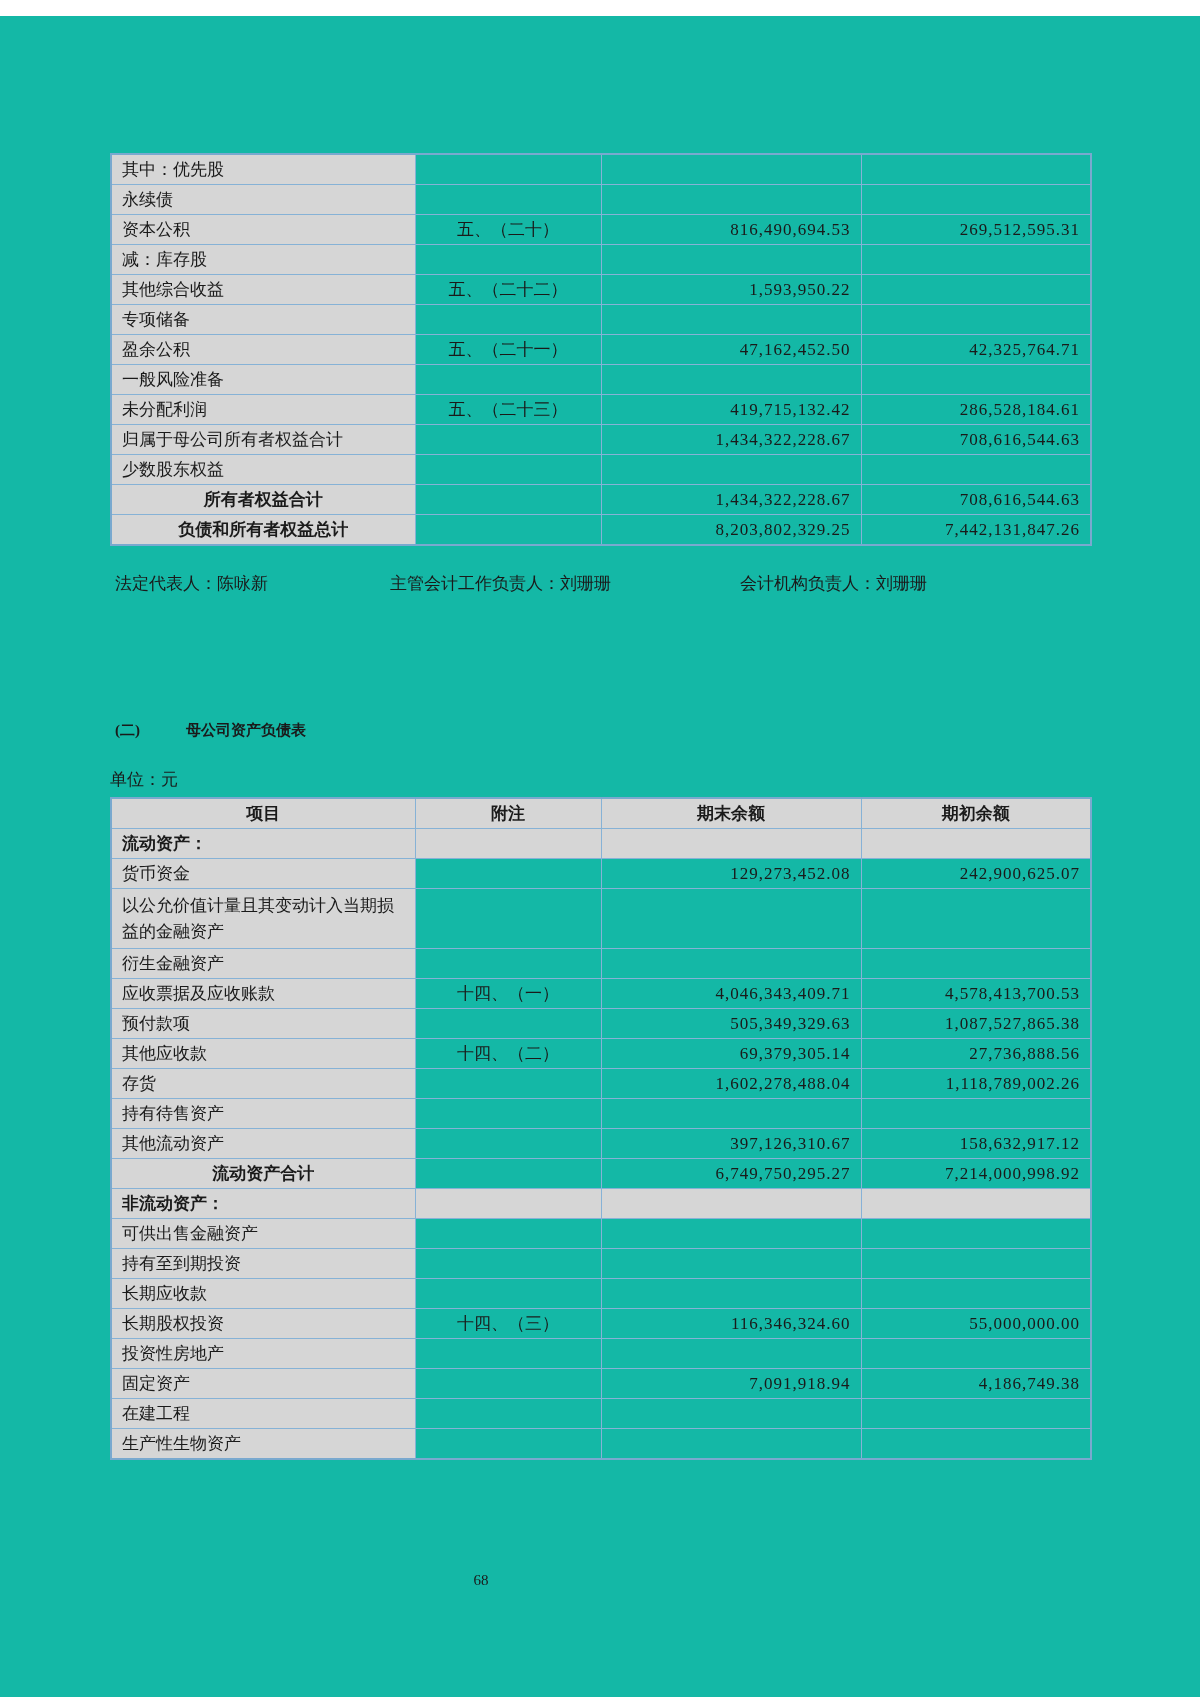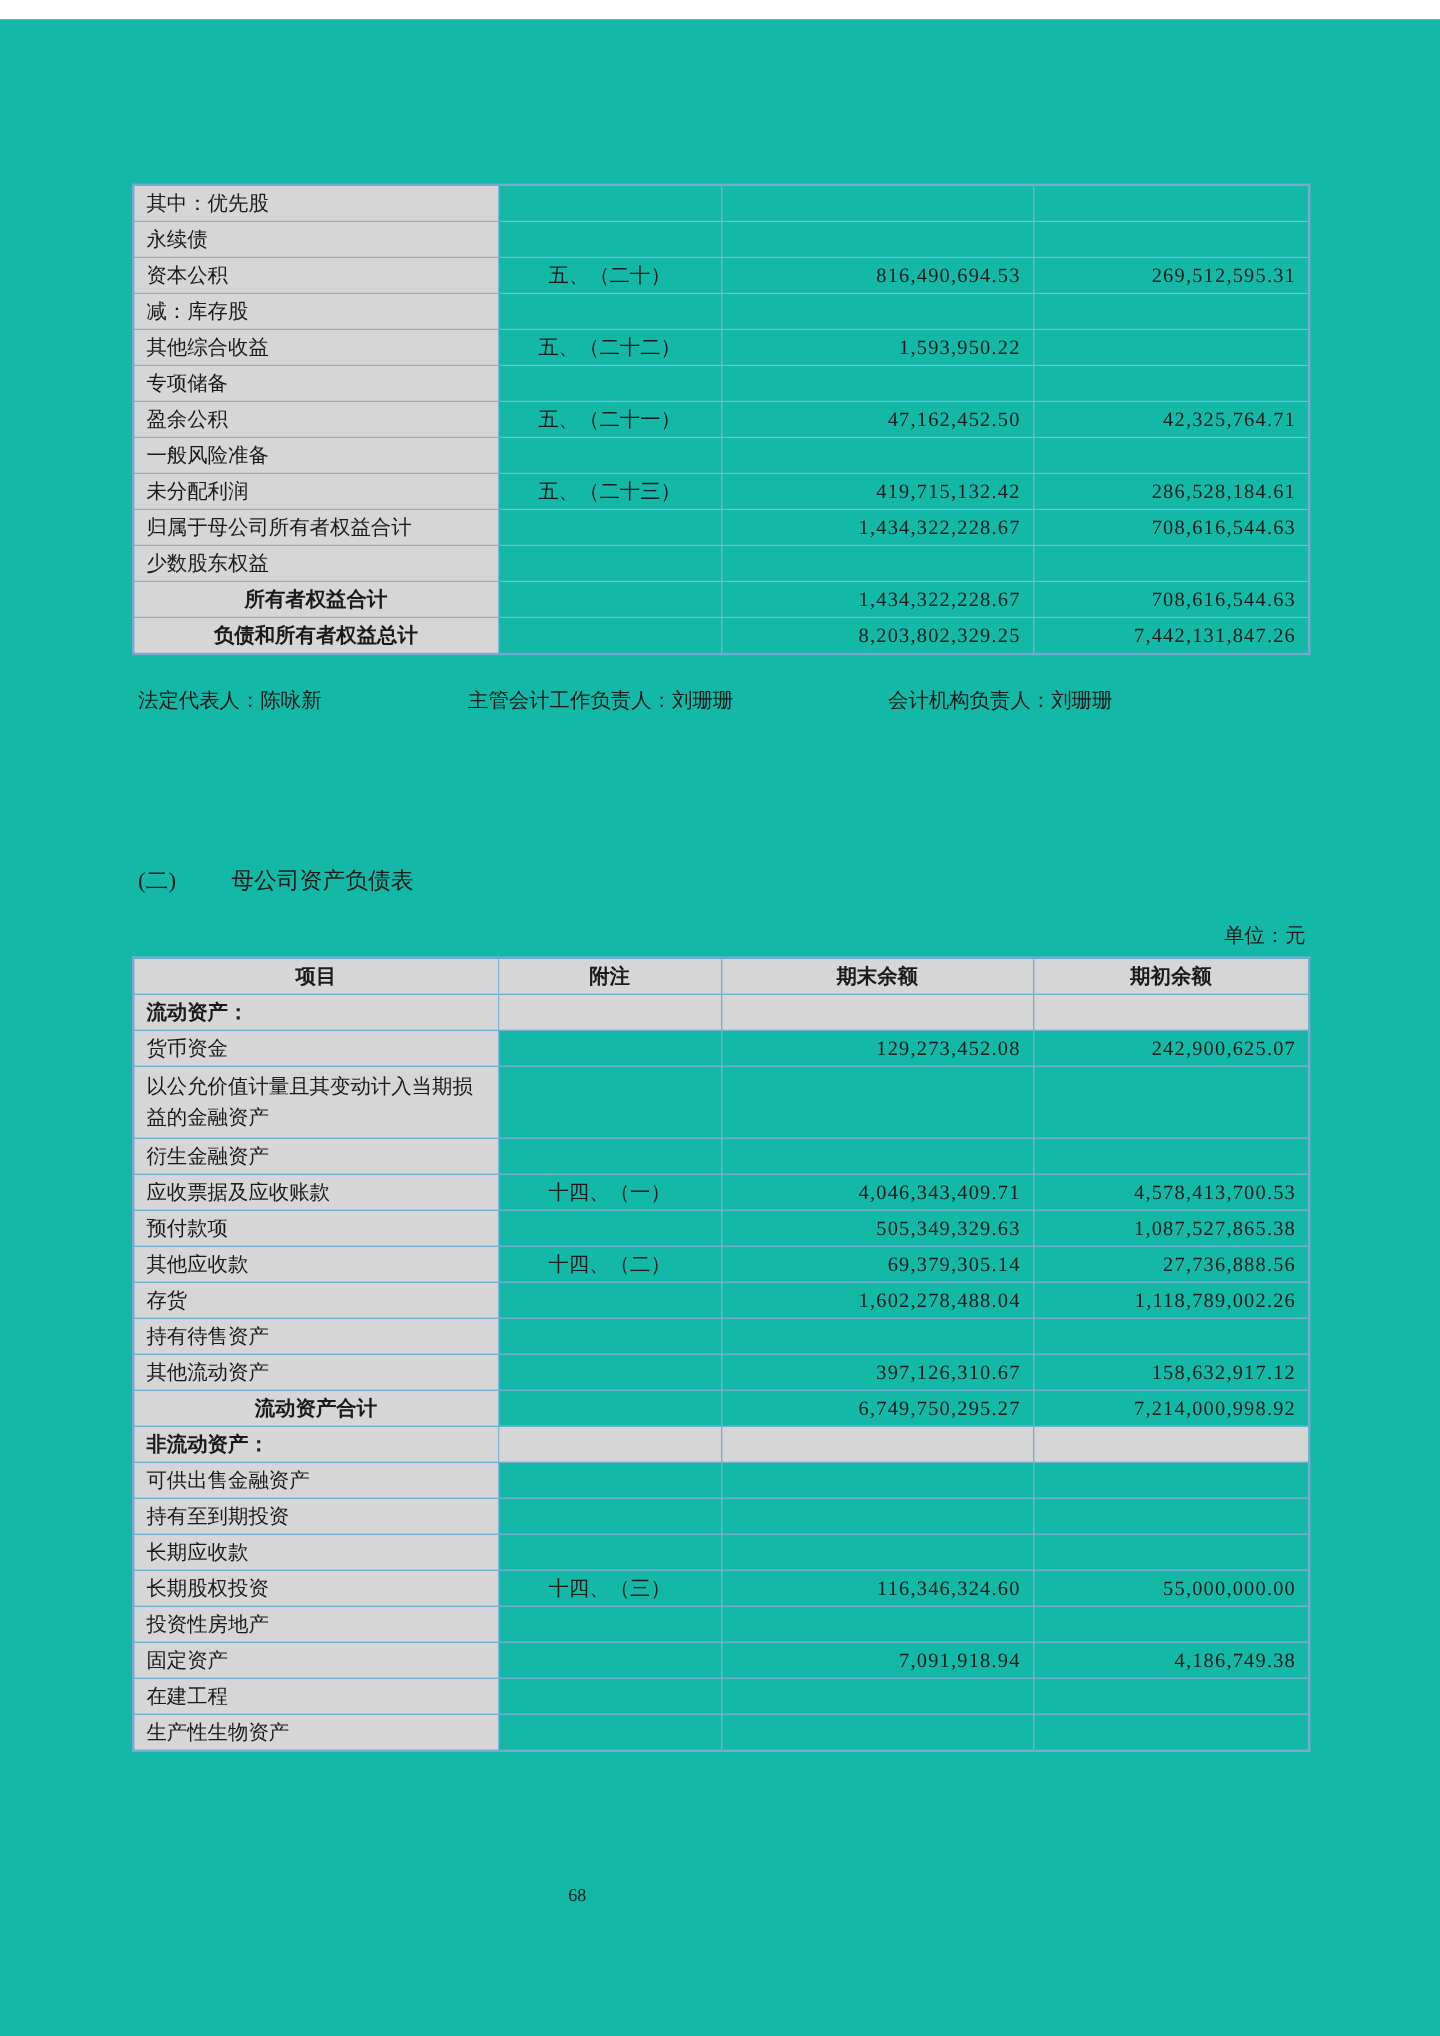--- a/index.html
+++ b/index.html
@@ -57,30 +57,29 @@
     font-family: Liberation Serif, serif;
   }
   .signatures span { position: absolute; top: 0; white-space: nowrap; }
   .sig-1 { left: 5px; }
   .sig-2 { left: 280px; }
   .sig-3 { left: 630px; }
   .section-heading {
     position: absolute;
     left: 115px;
     top: 705px;
-    font-size: 19px;
-    font-weight: normal;
+    font-size: 15px;
+    font-weight: bold;
   }
   .section-heading .sec-index { margin-right: 46px; }
   .unit-label {
     position: absolute;
     left: 110px;
     top: 752px;
     width: 978px;
-    text-align: right;
     font-size: 17px;
   }
   .page-number {
     position: absolute;
     left: 0;
     top: 1556px;
     width: 962px;
     text-align: center;
     font-size: 15px;
   }

